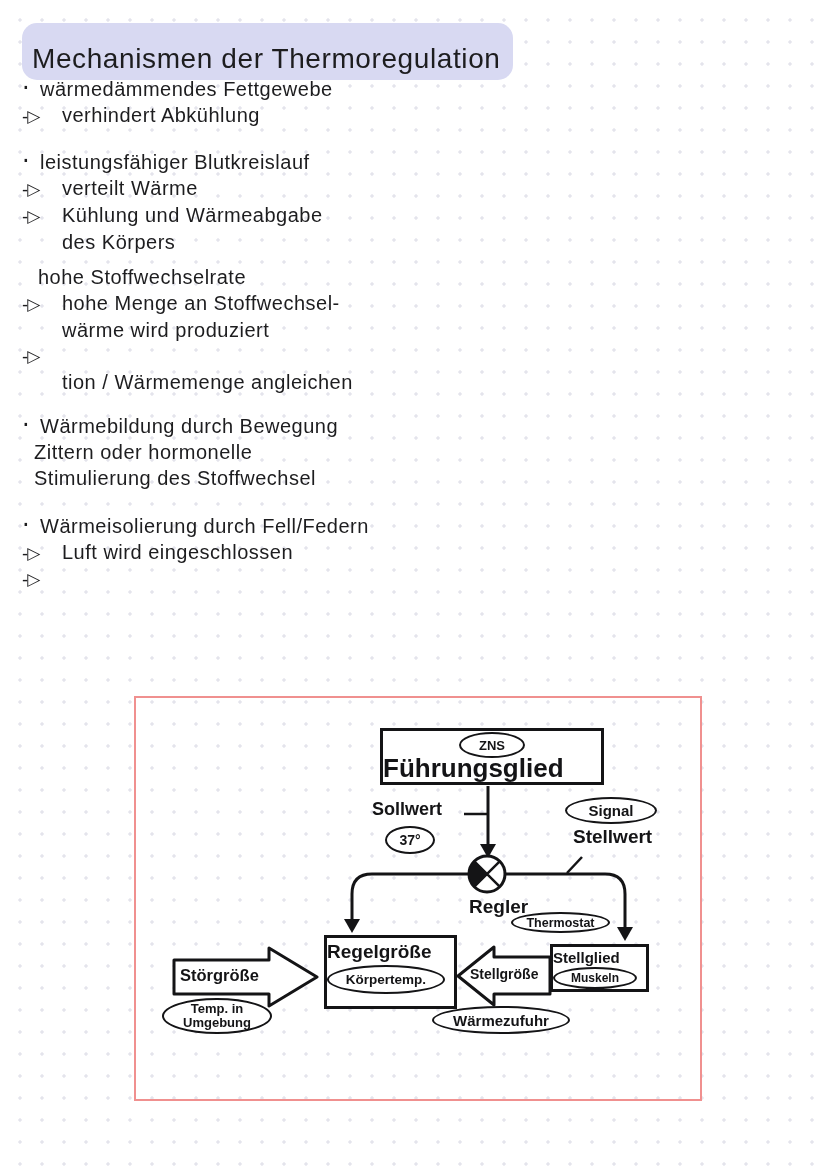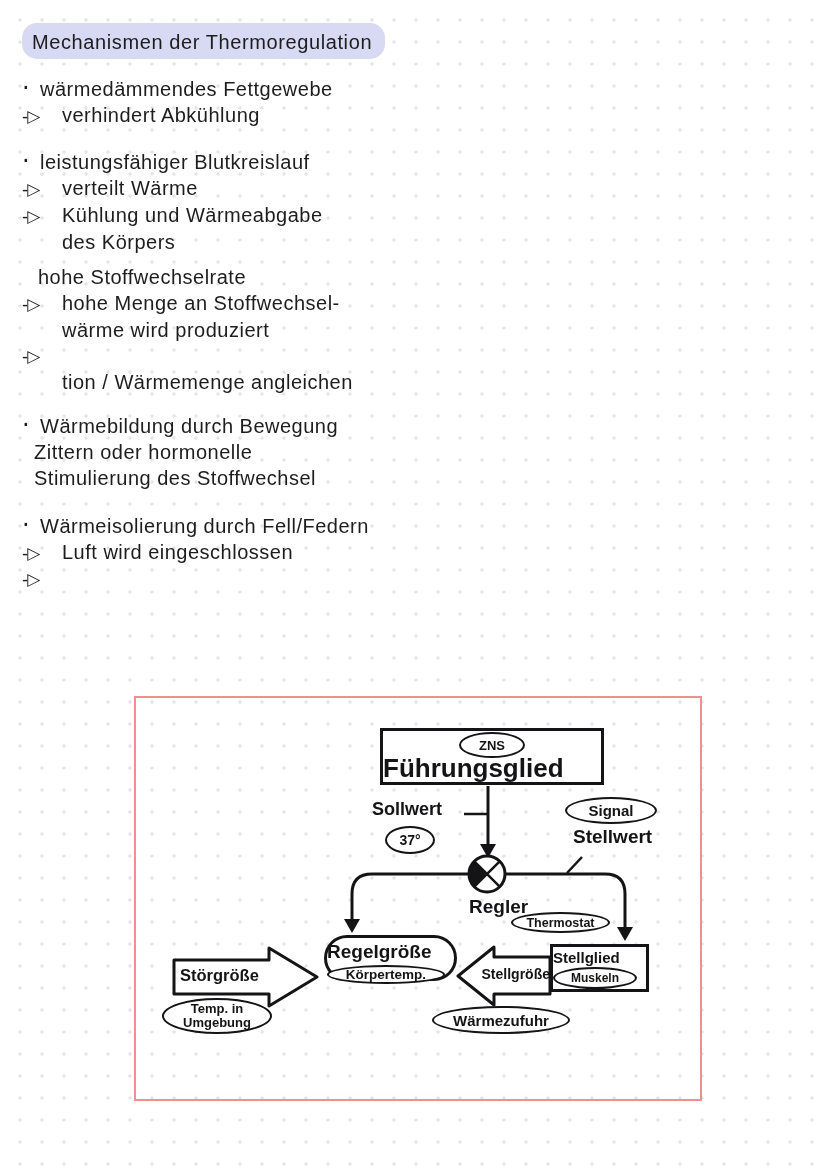--- a/index.html
+++ b/index.html
@@ -14,22 +14,22 @@
     background-image:radial-gradient(circle,#e4e4ec 1.4px,transparent 1.9px);
     background-size:22px 22px;
     background-position:9px 9px;
     color:#1d1d1f;
   }
   
   .title-pill{
     position:absolute;left:22px;top:23px;
     background:#d8d9f2;
     border-radius:15px;
-    padding:8px 13px 5px 10px;
-    font-size:20px;letter-spacing:.6px;
+    padding:20px 13px 5px 10px;
+    font-size:28px;letter-spacing:.6px;
     white-space:nowrap;
   }
   
   .note-block{position:absolute;left:22px;}
   .nline{
     display:flex;align-items:baseline;
     font-size:20px;line-height:26px;letter-spacing:.5px;
     white-space:nowrap;
   }
   .marker{
@@ -192,38 +192,38 @@
     <div class="dg oval" style="left:429px;top:99px;width:92px;height:27px;font-size:15px;">
       <span>Signal</span>
     </div>
     <div class="dg dlabel" style="left:437px;top:128px;font-size:19px;">Stellwert</div>
 
     <div class="dg dlabel" style="left:333px;top:198px;font-size:19px;">Regler</div>
     <div class="dg oval" style="left:375px;top:214px;width:99px;height:21px;font-size:12.5px;">
       <span>Thermostat</span>
     </div>
 
-    <div class="dg dbox" style="left:188px;top:237px;width:133px;height:46px;border-radius:24px;">
+    <div class="dg dbox" style="left:188px;top:237px;width:133px;height:74px;">
       <div class="dlabel" style="margin-top:3px;font-size:19px;">Regelgröße</div>
       <div class="oval" style="margin-top:2px;width:114px;height:25px;font-size:13.5px;">
         <span>Körpertemp.</span>
       </div>
     </div>
 
     <div class="dg dbox" style="left:414px;top:246px;width:99px;height:48px;">
       <div class="dlabel" style="margin-top:2px;font-size:15px;">Stellglied</div>
       <div class="oval" style="margin-top:1px;width:80px;height:18px;font-size:12px;">
         <span>Muskeln</span>
       </div>
     </div>
 
     <div class="dg dlabel" style="left:44px;top:268px;width:96px;font-size:16.5px;">Störgröße</div>
     <div class="dg oval" style="left:26px;top:300px;width:110px;height:36px;font-size:13px;line-height:1.1;padding:0 4px;">
       <span>Temp. in Umgebung</span>
     </div>
 
-    <div class="dg dlabel" style="left:334px;top:268px;width:80px;text-align:right;font-size:14px;">Stellgröße</div>
+    <div class="dg dlabel" style="left:334px;top:268px;width:80px;text-align:left;font-size:14px;">Stellgröße</div>
     <div class="dg oval" style="left:296px;top:308px;width:138px;height:28px;font-size:15px;">
       <span>Wärmezufuhr</span>
     </div>
 
   </div>
 </div>
 
 </body></html>

